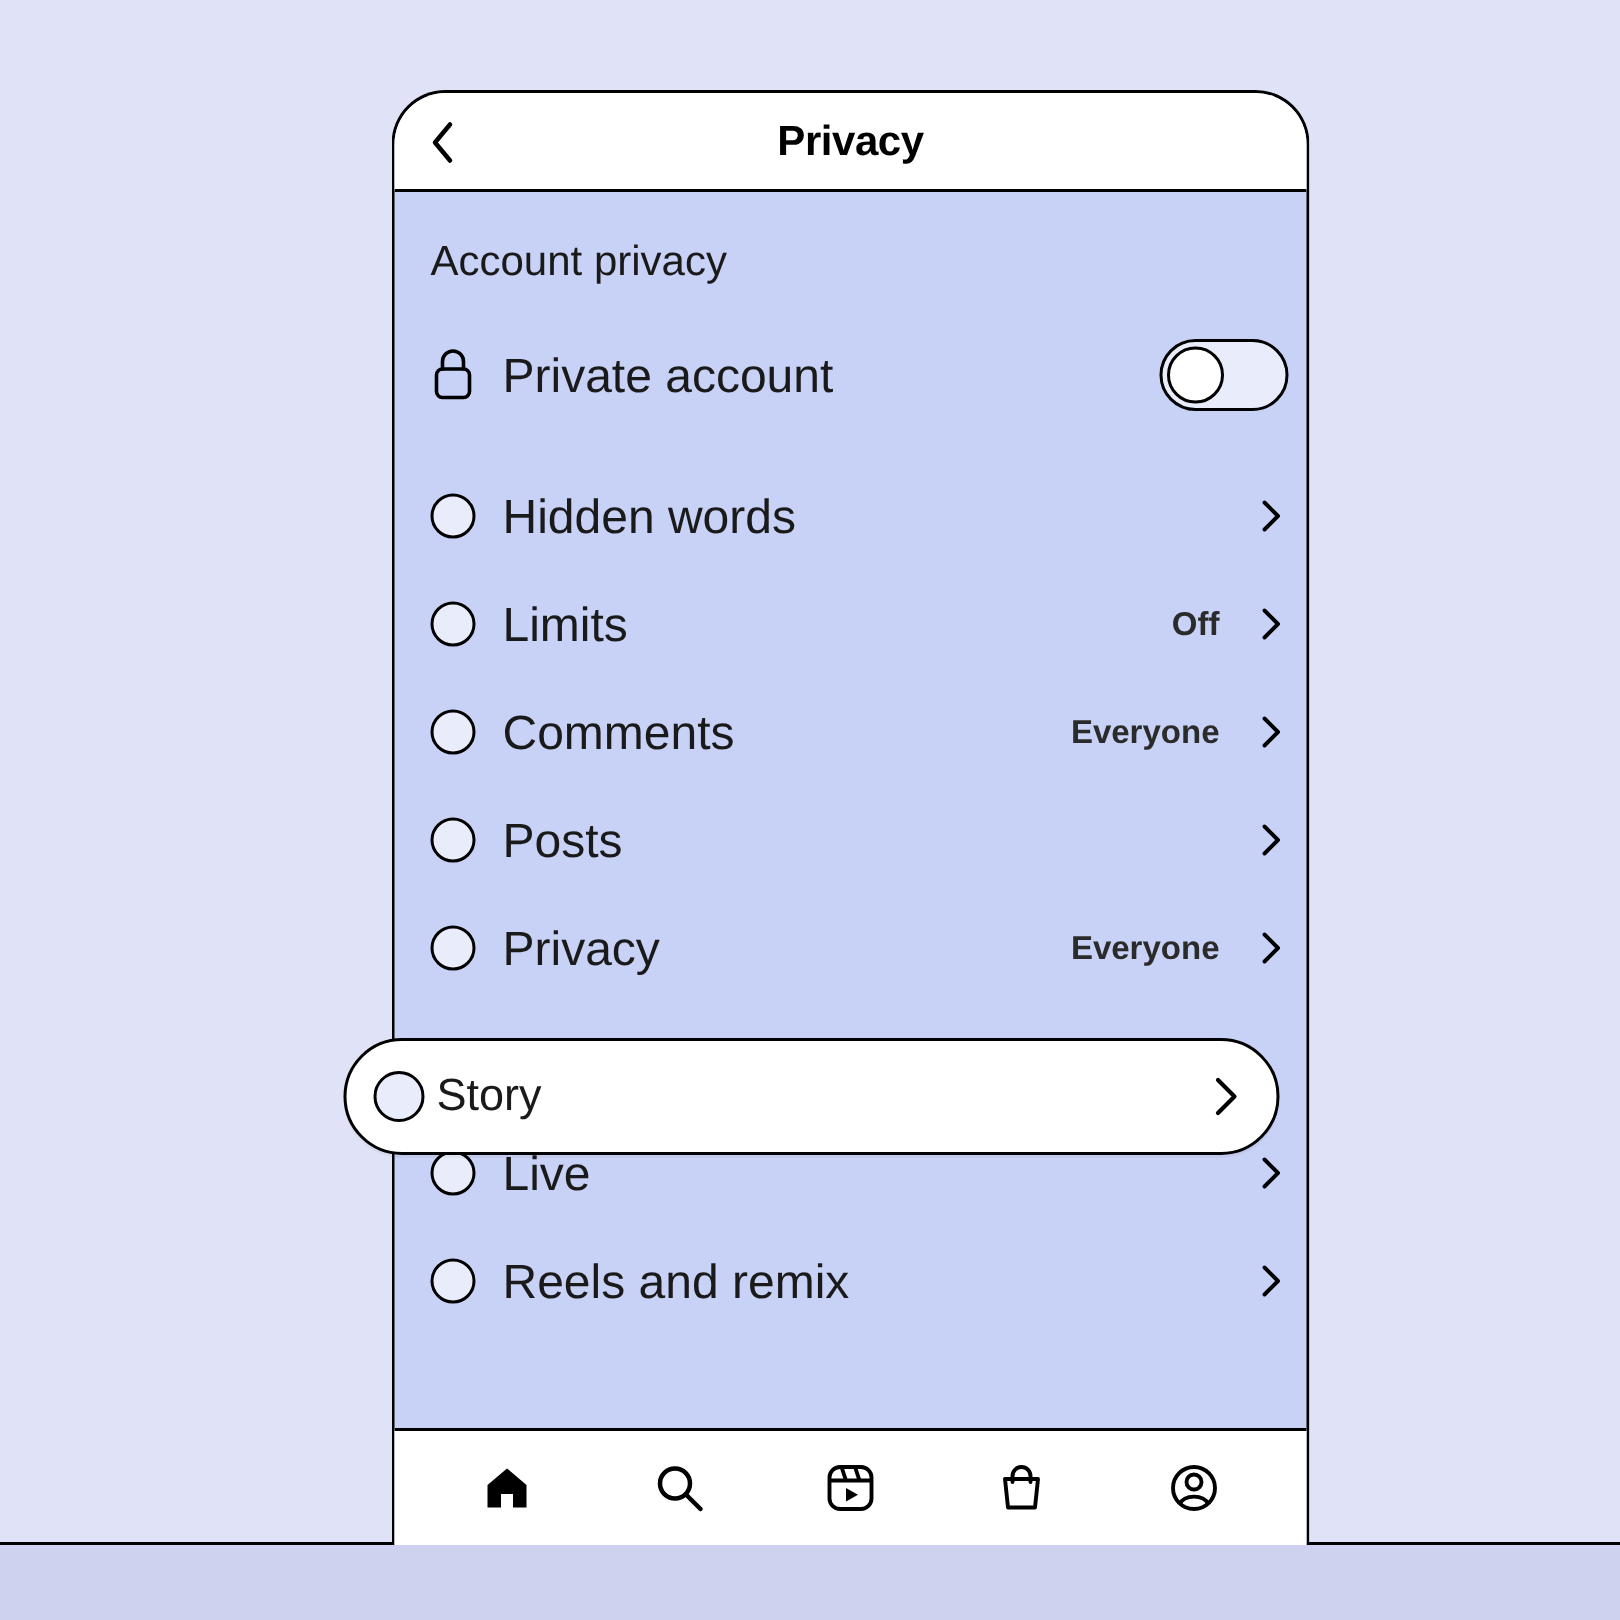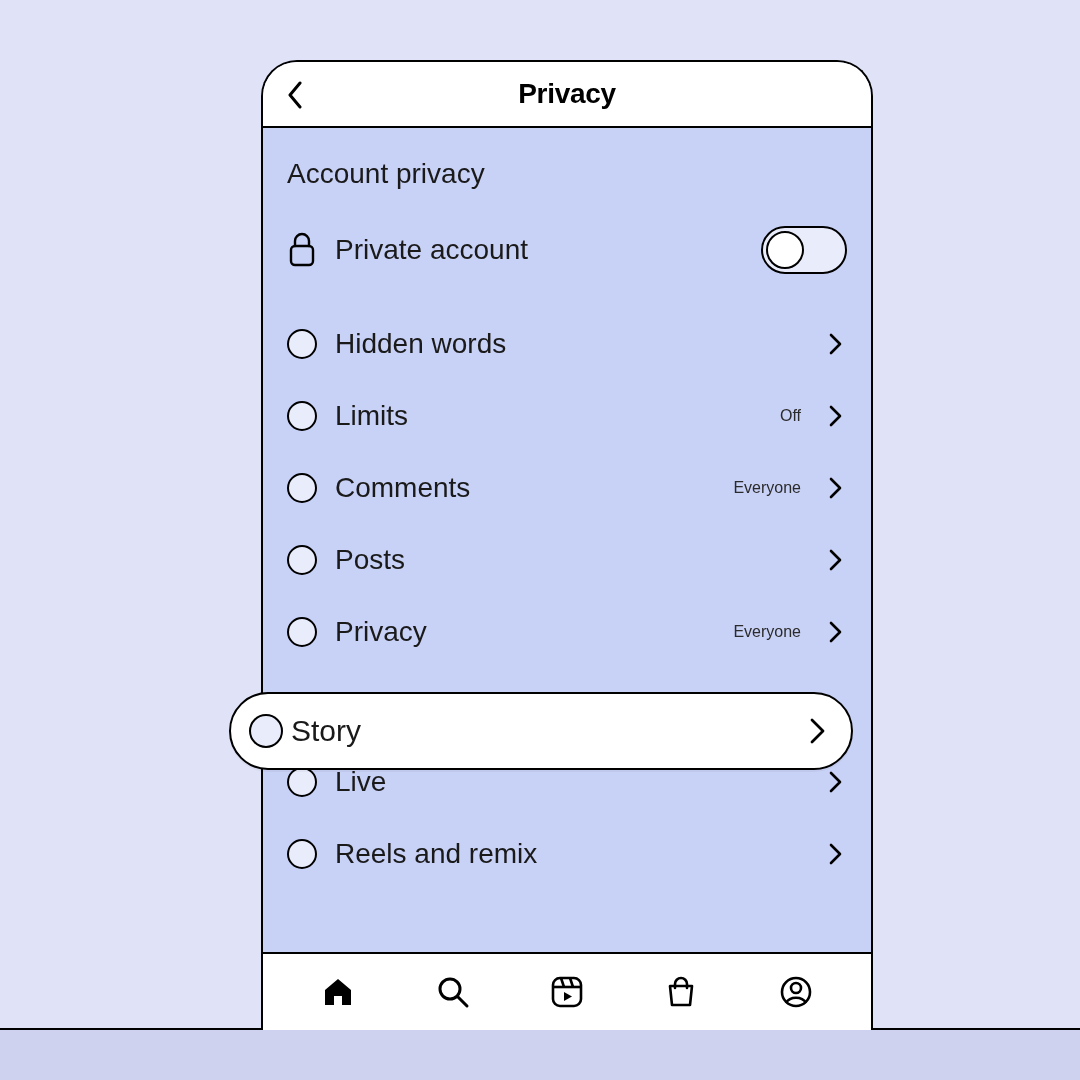--- a/index.html
+++ b/index.html
@@ -48,21 +48,21 @@
   }
   .title {
     flex: 1;
     text-align: center;
     font-size: 28px;
     font-weight: 700;
     color: #000;
     letter-spacing: -0.3px;
   }
   .content {
-    padding: 30px 24px 0 24px;
+    padding: 30px 12px 0 24px;
   }
   .section-title {
     font-size: 28px;
     color: #1a1a1a;
     font-weight: 400;
     margin-bottom: 24px;
   }
   .row {
     display: flex;
     align-items: center;
@@ -76,28 +76,29 @@
     background: #e9ecfb;
     flex-shrink: 0;
   }
   .lock-icon {
     width: 30px; height: 36px;
     flex-shrink: 0;
     display:flex; align-items:flex-end; justify-content:center;
     position: relative;
   }
   .row-label {
-    font-size: 28px;
+    font-size: 32px;
     color: #1a1a1a;
     flex: 1;
   }
   .row-value {
-    font-size: 16px;
+    font-size: 22px;
     color: #2b2b2b;
     margin-right: 6px;
+    font-weight: bold;
   }
   .chevron {
     width: 22px; height: 22px;
     flex-shrink: 0;
     display:flex; align-items:center; justify-content:center;
   }
   .toggle {
     width: 86px; height: 48px;
     border: 2px solid #000;
     border-radius: 30px;

